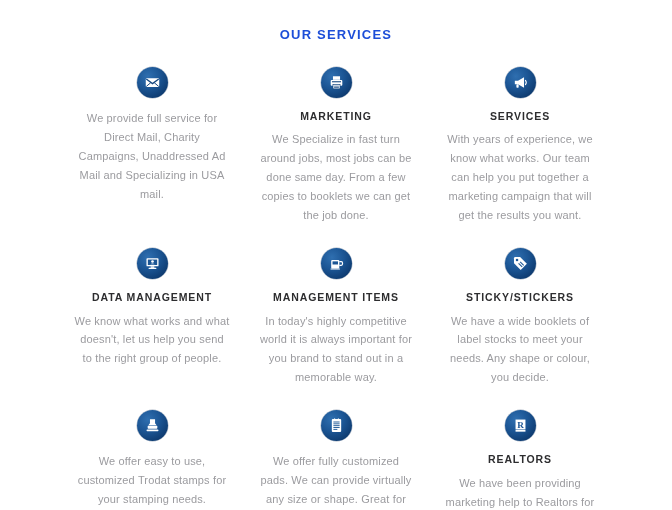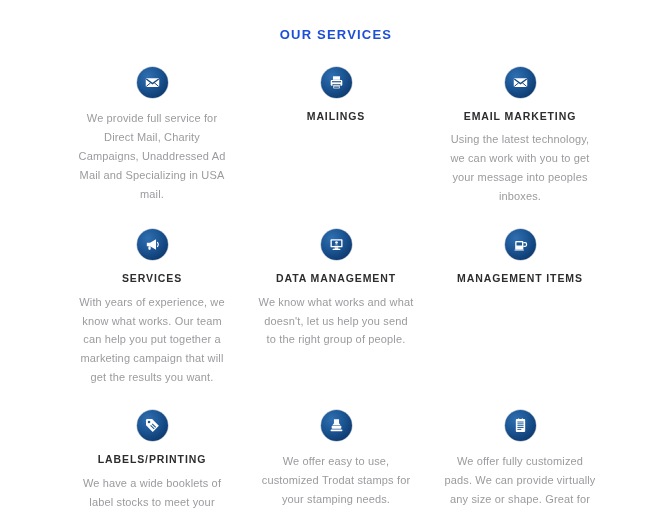--- a/index.html
+++ b/index.html
@@ -109,36 +109,24 @@
           <svg width="17" height="17" viewBox="0 0 24 24">
             <rect x="7" y="3.2" width="10" height="5" fill="#ffffff"></rect>
             <rect x="3.8" y="8.4" width="16.4" height="8.2" rx="1.4" fill="#ffffff"></rect>
             <rect x="5.6" y="10.2" width="12.8" height="1.5" fill="#14467f"></rect>
             <rect x="7" y="15" width="10" height="6" fill="#ffffff" stroke="#14467f" stroke-width="1"></rect>
             <rect x="8.6" y="16.6" width="6.8" height="1" fill="#14467f"></rect>
             <rect x="8.6" y="18.4" width="6.8" height="1" fill="#14467f"></rect>
           </svg>
         </span>
       </div>
-      <div class="card-title">MAILINGS</div>
-    </div>
-
-    <div class="card">
-      <div class="icon-wrap">
-        <span class="icon-circle">
-          <svg width="17" height="17" viewBox="0 0 24 24">
-            <rect x="2.5" y="6" width="19" height="12.5" rx="1.6" fill="#ffffff"></rect>
-            <path d="M3.2 7.2 L12 13.6 L20.8 7.2" fill="none" stroke="#14467f" stroke-width="1.8"></path>
-            <path d="M3.2 17.6 L9.6 12.2 M20.8 17.6 L14.4 12.2" fill="none" stroke="#14467f" stroke-width="1.4"></path>
-          </svg>
-        </span>
-      </div>
-      <div class="card-title">EMAIL MARKETING</div>
-      <div class="card-desc">Using the latest technology, we can work with you to get your message into peoples inboxes.</div>
-    </div>
+      <div class="card-title">MARKETING</div>
+      <div class="card-desc">We Specialize in fast turn around jobs, most jobs can be done same day. From a few copies to booklets we can get the job done.</div>
+    </div>
+
 
     <div class="card">
       <div class="icon-wrap">
         <span class="icon-circle">
           <svg width="17" height="17" viewBox="0 0 24 24">
             <path d="M4 9.5 L4 14.5 L8.5 14.5 L17 19.5 L17 4.5 L8.5 9.5 Z" fill="#ffffff"></path>
             <rect x="6.2" y="14.5" width="3.2" height="5" rx="1" fill="#ffffff"></rect>
             <path d="M19 9 Q21.3 12 19 15" fill="none" stroke="#ffffff" stroke-width="1.5" stroke-linecap="round"></path>
           </svg>
         </span>
@@ -170,34 +158,35 @@
         <span class="icon-circle">
           <svg width="17" height="17" viewBox="0 0 24 24">
             <rect x="4.5" y="7" width="11.5" height="12" rx="1.4" fill="#ffffff"></rect>
             <rect x="6.4" y="9" width="7.7" height="4.4" fill="#1c5695"></rect>
             <path d="M16 9.4 L18.6 9.4 Q20.6 9.4 20.6 12 Q20.6 14.6 18.6 14.6 L16 14.6" fill="none" stroke="#ffffff" stroke-width="1.7"></path>
             <rect x="3.4" y="19" width="13.6" height="1.6" rx="0.7" fill="#ffffff"></rect>
           </svg>
         </span>
       </div>
       <div class="card-title">MANAGEMENT ITEMS</div>
+      <div class="card-desc">In today's highly competitive world it is always important for you brand to stand out in a memorable way.</div>
     </div>
 
     <div class="card">
       <div class="icon-wrap">
         <span class="icon-circle">
           <svg width="17" height="17" viewBox="0 0 24 24">
             <path d="M11.5 2.8 L21 12.3 L12.3 21 L2.8 11.5 L2.8 4.6 Q2.8 2.8 4.6 2.8 Z" fill="#ffffff"></path>
             <circle cx="7.1" cy="7.1" r="1.8" fill="#1c5695"></circle>
             <rect x="10.4" y="11.4" width="7.2" height="1.5" transform="rotate(45 14 12.2)" fill="#1c5695"></rect>
             <rect x="8.2" y="13.6" width="7.2" height="1.5" transform="rotate(45 11.8 14.4)" fill="#1c5695"></rect>
           </svg>
         </span>
       </div>
-      <div class="card-title">LABELS/PRINTING</div>
+      <div class="card-title">STICKY/STICKERS</div>
       <div class="card-desc">We have a wide booklets of label stocks to meet your needs. Any shape or colour, you decide.</div>
     </div>
 
 
     <div class="card">
       <div class="icon-wrap">
         <span class="icon-circle">
           <svg width="17" height="17" viewBox="0 0 24 24">
             <path d="M8.4 3.2 L15.6 3.2 L15.6 8.8 L17.8 11.6 L6.2 11.6 L8.4 8.8 Z" fill="#ffffff"></path>
             <rect x="5.2" y="12.4" width="13.6" height="4.2" rx="1" fill="#ffffff"></rect>

